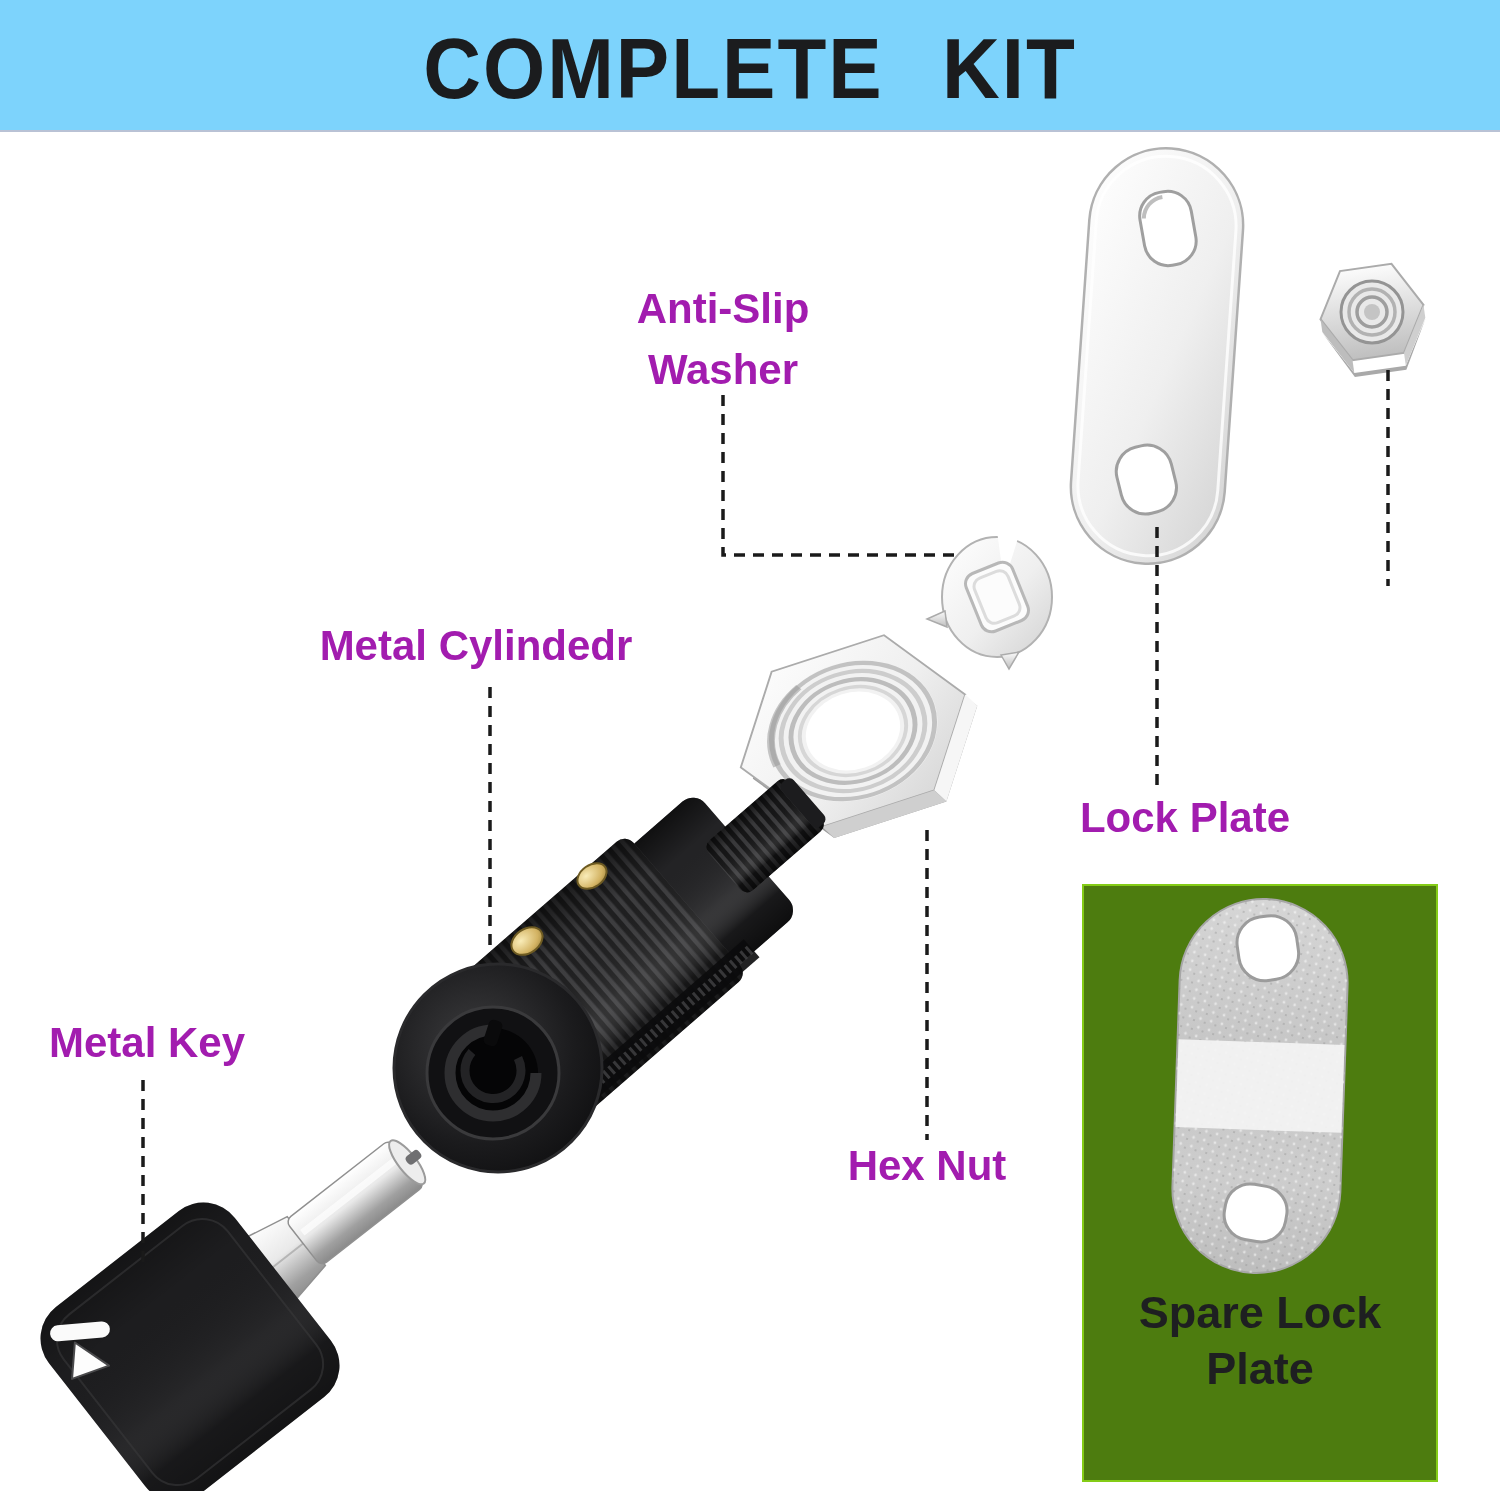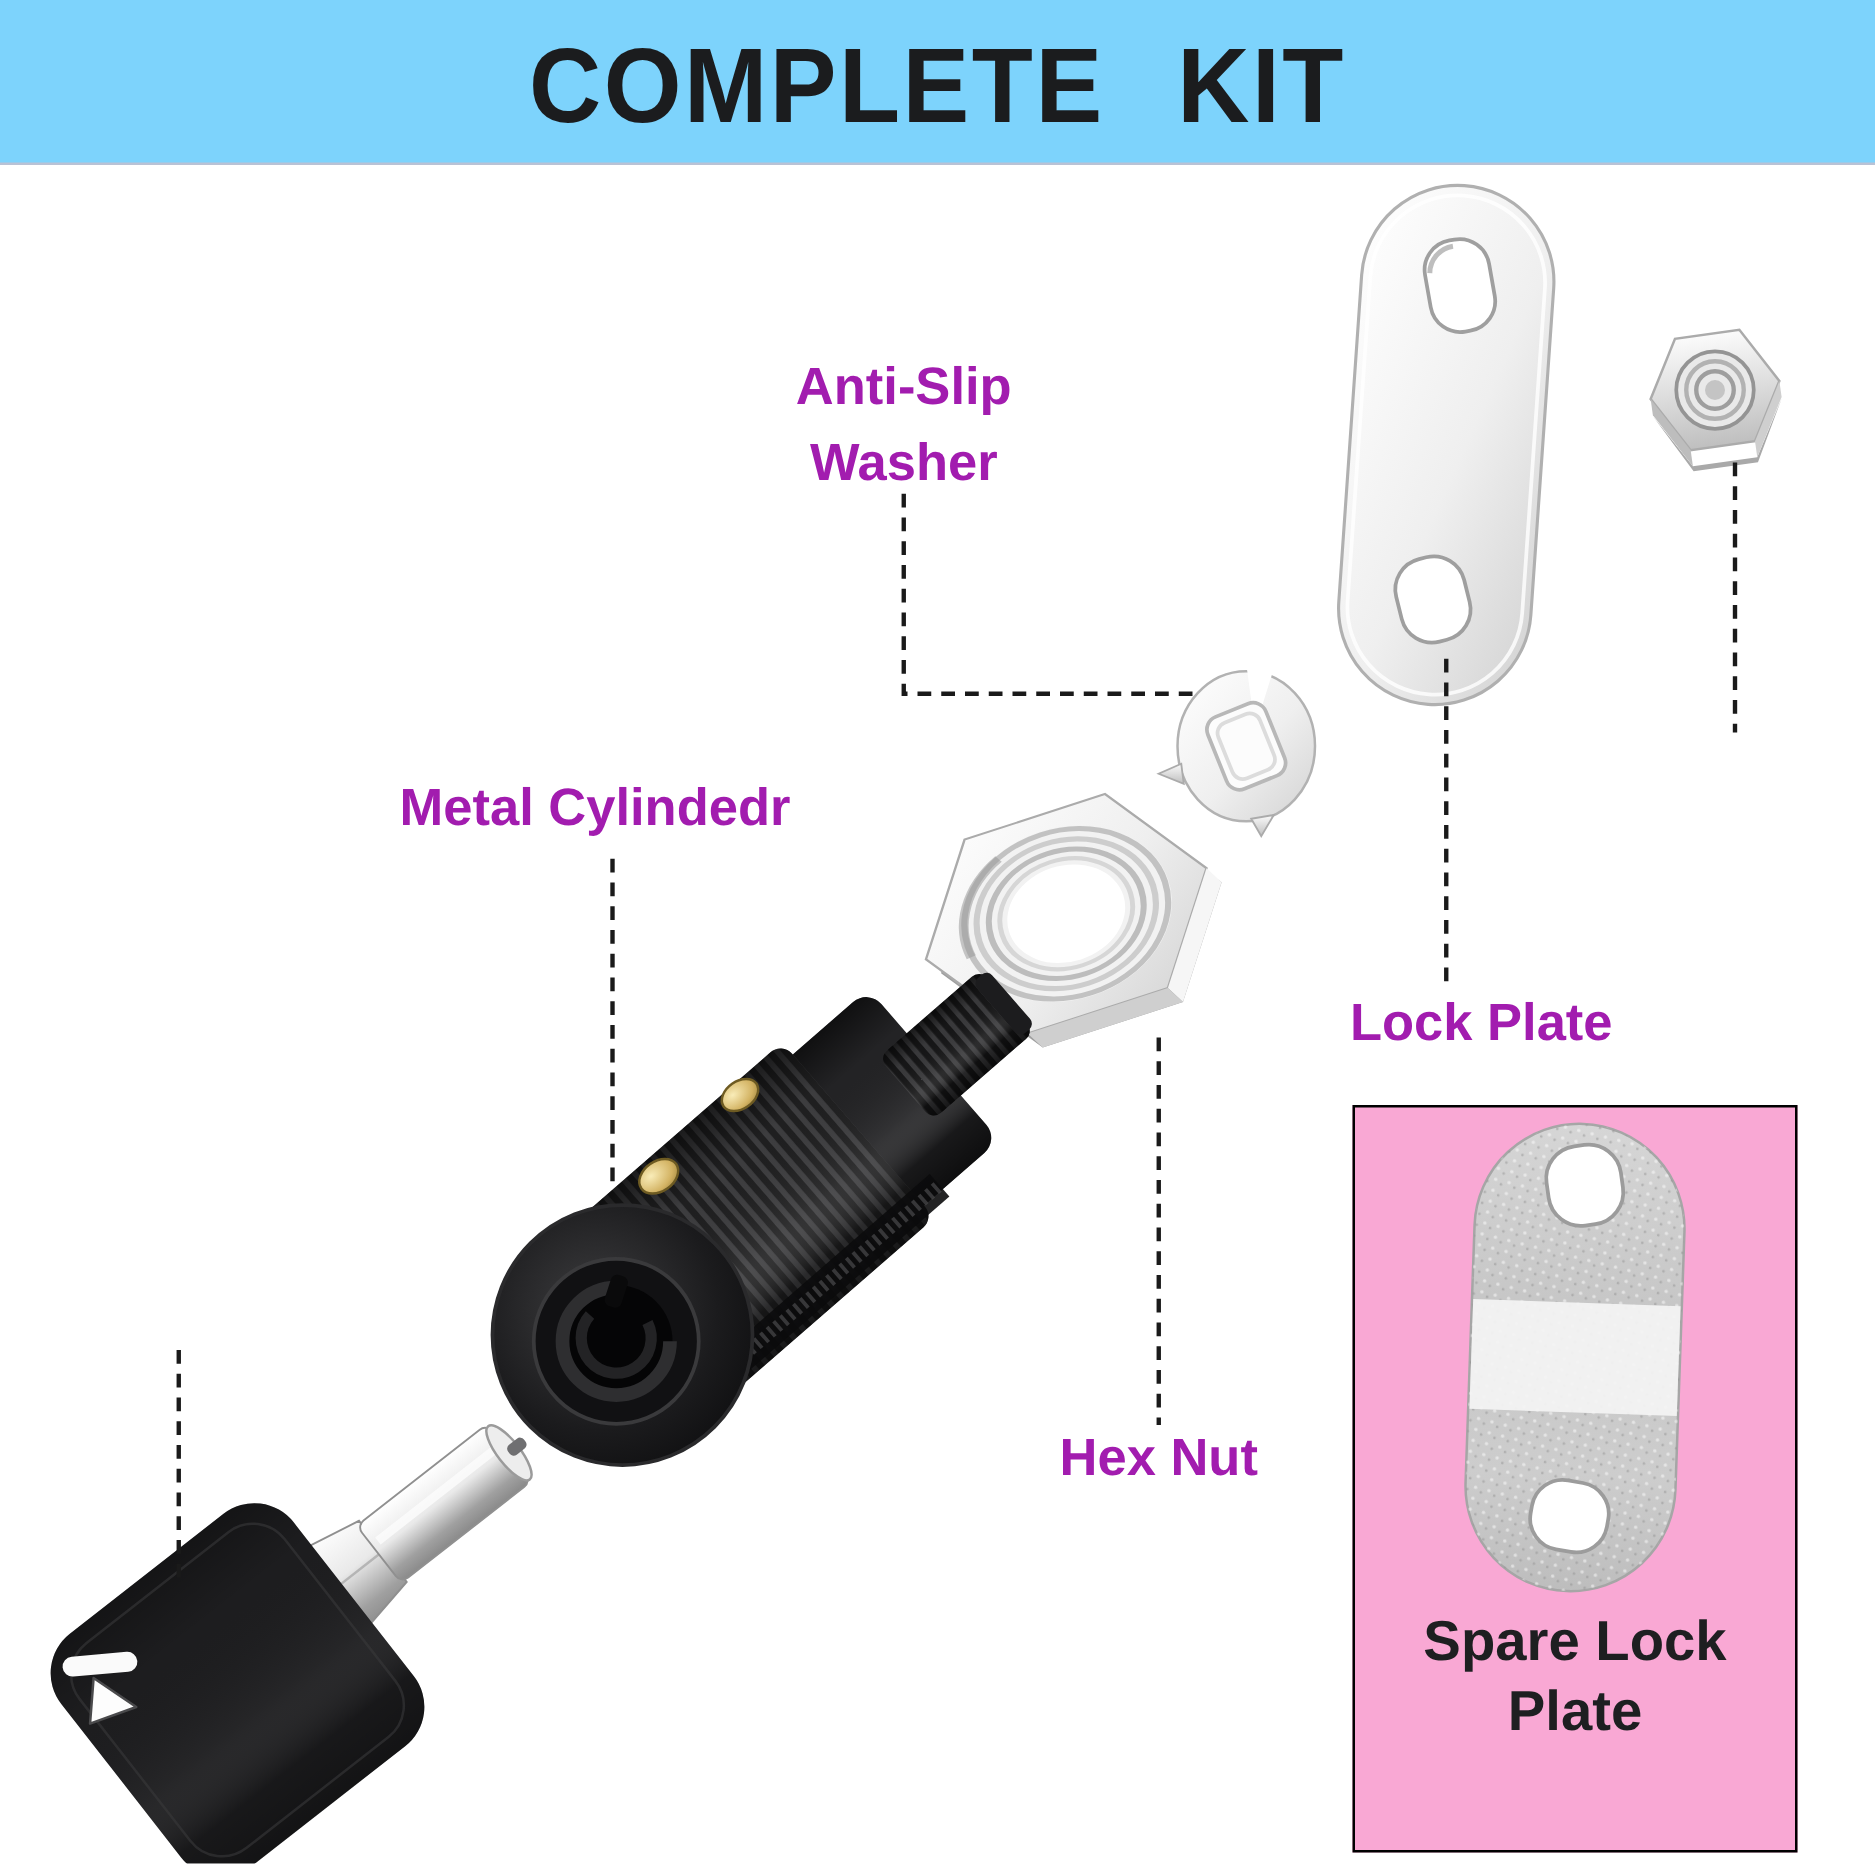--- a/index.html
+++ b/index.html
@@ -11,21 +11,21 @@
                  transform:translateY(4px) scaleY(1.06);}
   .lbl{position:absolute;font-weight:700;color:#a21caf;font-size:42px;text-align:center;line-height:52px;}
   .lbl .ln{display:block;}
   #lbl-antislip{left:553px;top:278px;width:340px;line-height:61px;}
   #lbl-cylinder{left:296px;top:620px;width:360px;}
   #lbl-metalkey{left:37px;top:1017px;width:220px;}
   #lbl-hexnut{left:807px;top:1140px;width:240px;}
   #lbl-lockplate{left:1065px;top:792px;width:240px;}
   #lbl-nutlocker{left:1180px;top:592px;width:320px;}
   .spare-box{position:absolute;left:1082px;top:884px;width:356px;height:598px;
-             border:2px solid #000000;background:#f9a8d4;box-sizing:border-box;}
+             border:2px solid #84cc16;background:#4d7c0f;box-sizing:border-box;}
   .spare-label{position:absolute;left:0;right:0;top:399px;text-align:center;font-weight:700;
                color:#1e1f21;font-size:45px;line-height:56px;}
   svg.parts{position:absolute;left:0;top:0;pointer-events:none;}
 </style>
 </head>
 <body>
 
 <div class="stage">
 
   <div class="header">
@@ -210,16 +210,17 @@
       <path d="M1157,527 L1157,786"></path>
       <path d="M1388,370 L1388,586"></path>
     </g>
   </svg>
 
   <div class="lbl" id="lbl-antislip">
     <span class="ln">Anti-Slip</span>
     <span class="ln">Washer</span>
   </div>
   <div class="lbl" id="lbl-cylinder">Metal Cylindedr</div>
+  <div class="lbl" id="lbl-metalkey">Metal Key</div>
   <div class="lbl" id="lbl-hexnut">Hex Nut</div>
   <div class="lbl" id="lbl-lockplate">Lock Plate</div>
 
 </div>
 
 </body></html>

